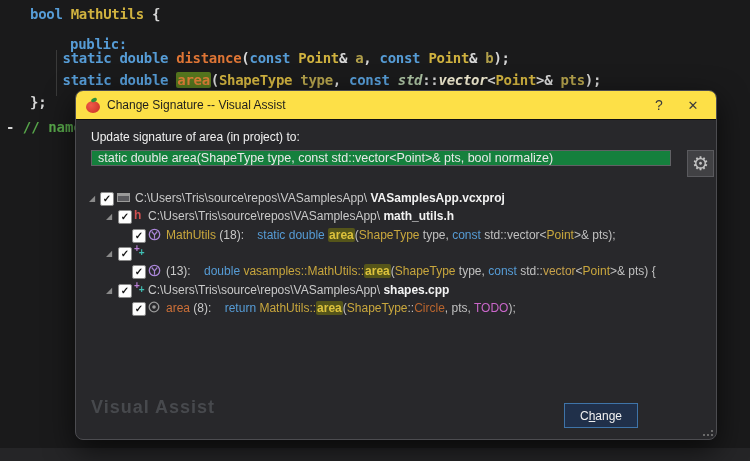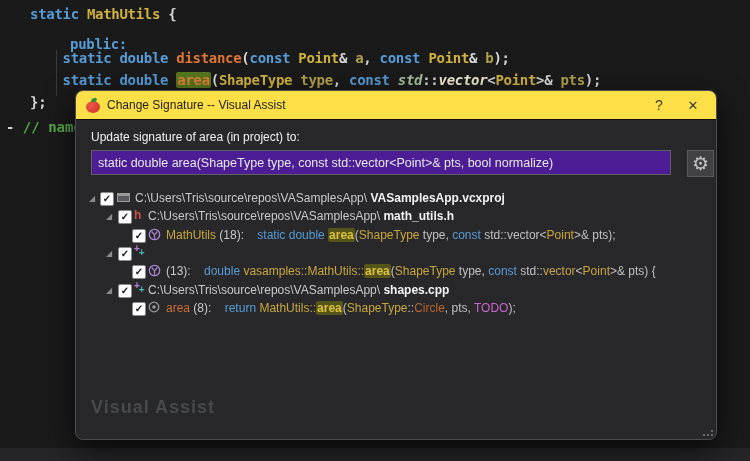--- a/index.html
+++ b/index.html
@@ -28,22 +28,22 @@
   #title-text{font-size:12px;color:#1e1e1e;margin-left:6px;}
   .tomato{position:relative;width:15px;height:15px;margin-left:10px;}
   .tomato .fruit{position:absolute;left:0;top:3px;width:14px;height:12px;border-radius:50%;
                  background:radial-gradient(circle at 35% 35%,#f05a4a,#c62f22);}
   .tomato .leaf{position:absolute;left:5px;top:0;width:6px;height:4px;background:#2f8f3a;
                 border-radius:60% 40% 60% 40%;transform:rotate(-18deg);}
   #help-btn,#close-btn{font-size:14px;color:#3c3c3c;width:34px;text-align:center;cursor:default;}
   #help-btn{margin-left:auto;}
   #close-btn{margin-right:6px;font-size:13px;}
   #prompt{position:absolute;left:15px;top:39px;font-size:12px;color:#f0f0f0;}
-  #sig-input{position:absolute;left:15px;top:59px;width:580px;height:25px;box-sizing:border-box;
-             background:#4c1d95;border:1px solid #616165;color:#e8e8e8;font-size:12.5px;
+  #sig-input{position:absolute;left:15px;top:59px;width:580px;height:16px;box-sizing:border-box;
+             background:#15803d;border:1px solid #616165;color:#e8e8e8;font-size:12.5px;
              font-family:"Liberation Sans",sans-serif;padding:0 6px;outline:none;}
   #gear-btn{position:absolute;left:611px;top:59px;width:27px;height:27px;background:#414144;
             border:1px solid #5a5a5e;color:#c2c2c2;font-size:19px;line-height:25px;text-align:center;
             box-sizing:border-box;cursor:default;}
   
   #tree{position:absolute;left:0;top:92px;width:640px;height:210px;font-size:12px;}
   .tree-row{position:absolute;height:18px;width:100%;}
   .exp{position:absolute;color:#8a8a8a;font-size:8px;top:4px;}
   .cb{position:absolute;top:2px;width:12px;height:12px;background:#fdfdfd;border:1px solid #8a8a8a;
       border-radius:2px;color:#111;font-size:10px;line-height:12px;text-align:center;font-weight:bold;}
@@ -73,21 +73,21 @@
   #grip i:nth-child(1){right:0;bottom:0}#grip i:nth-child(2){right:4px;bottom:0}
   #grip i:nth-child(3){right:0;bottom:4px}#grip i:nth-child(4){right:8px;bottom:0}
 </style>
 </head>
 <body>
 
 <div id="stage">
 
   <div id="editor">
     <div id="code-lines">
-        <div class="code-line" style="top: 6px;"><span class="seg c-kw">static </span><span class="seg c-type">MathUtils </span><span class="seg c-pn">{</span></div>
+        <div class="code-line" style="top: 6px;"><span class="seg c-kw">bool </span><span class="seg c-type">MathUtils </span><span class="seg c-pn">{</span></div>
         <div class="code-line" style="top: 36px; margin-left: 40px;"><span class="seg c-kw">public:</span></div>
         <div class="code-line" style="top: 50px;"><span class="seg c-kw">    static double </span><span class="seg c-fn">distance</span><span class="seg c-pn">(</span><span class="seg c-kw">const </span><span class="seg c-type">Point</span><span class="seg c-pn">&amp; </span><span class="seg c-param">a</span><span class="seg c-pn">, </span><span class="seg c-kw">const </span><span class="seg c-type">Point</span><span class="seg c-pn">&amp; </span><span class="seg c-param">b</span><span class="seg c-pn">);</span></div>
         <div class="code-line" style="top: 72px;"><span class="seg c-kw">    static double </span><span class="seg c-sel">area</span><span class="seg c-pn">(</span><span class="seg c-type">ShapeType </span><span class="seg c-param">type</span><span class="seg c-pn">, </span><span class="seg c-kw">const </span><span class="seg c-ns">std</span><span class="seg c-pn">::</span><span class="seg c-tmpl">vector</span><span class="seg c-pn">&lt;</span><span class="seg c-type">Point</span><span class="seg c-pn">&gt;&amp; </span><span class="seg c-param">pts</span><span class="seg c-pn">);</span></div>
         <div class="code-line" style="top: 94px;"><span class="seg c-pn">};</span></div>
       </div>
     <div id="indent-guide"></div>
     <div id="comment-line" class="seg"><span class="seg c-pn">- </span><span class="seg c-comment">// names</span></div>
   </div>
 
   <div id="bottom-strip"></div>
@@ -153,20 +153,23 @@
           <span class="ticon" style="left: 72px;"><svg width="12" height="12" viewBox="0 0 12 12">
               <circle cx="6" cy="6" r="4.8" fill="none" stroke="#9a9a9a" stroke-width="1.3"></circle>
               <circle cx="6" cy="6" r="1.8" fill="#9a9a9a"></circle>
             </svg></span>
           <span class="rowtext" style="left: 90px;"><span class="seg t-orange">area </span><span class="seg t-path">(8):    </span><span class="seg t-kw">return </span><span class="seg t-gold">MathUtils::</span><span class="seg t-hl">area</span><span class="seg t-pn">(</span><span class="seg t-gold">ShapeType</span><span class="seg t-pn">::</span><span class="seg t-orange2">Circle</span><span class="seg t-pn">, pts, </span><span class="seg t-magenta">TODO</span><span class="seg t-pn">);</span></span>
         </div>
       </div>
 
     <div id="watermark">Visual Assist</div>
 
+    <button id="change-btn" class="btn">
+      <span><span>C</span><span class="mn">h</span><span>ange</span></span>
+    </button>
     <div id="grip">
         <i></i>
         <i></i>
         <i></i>
         <i></i>
       </div>
   </div>
 </div>
 
 </body></html>

